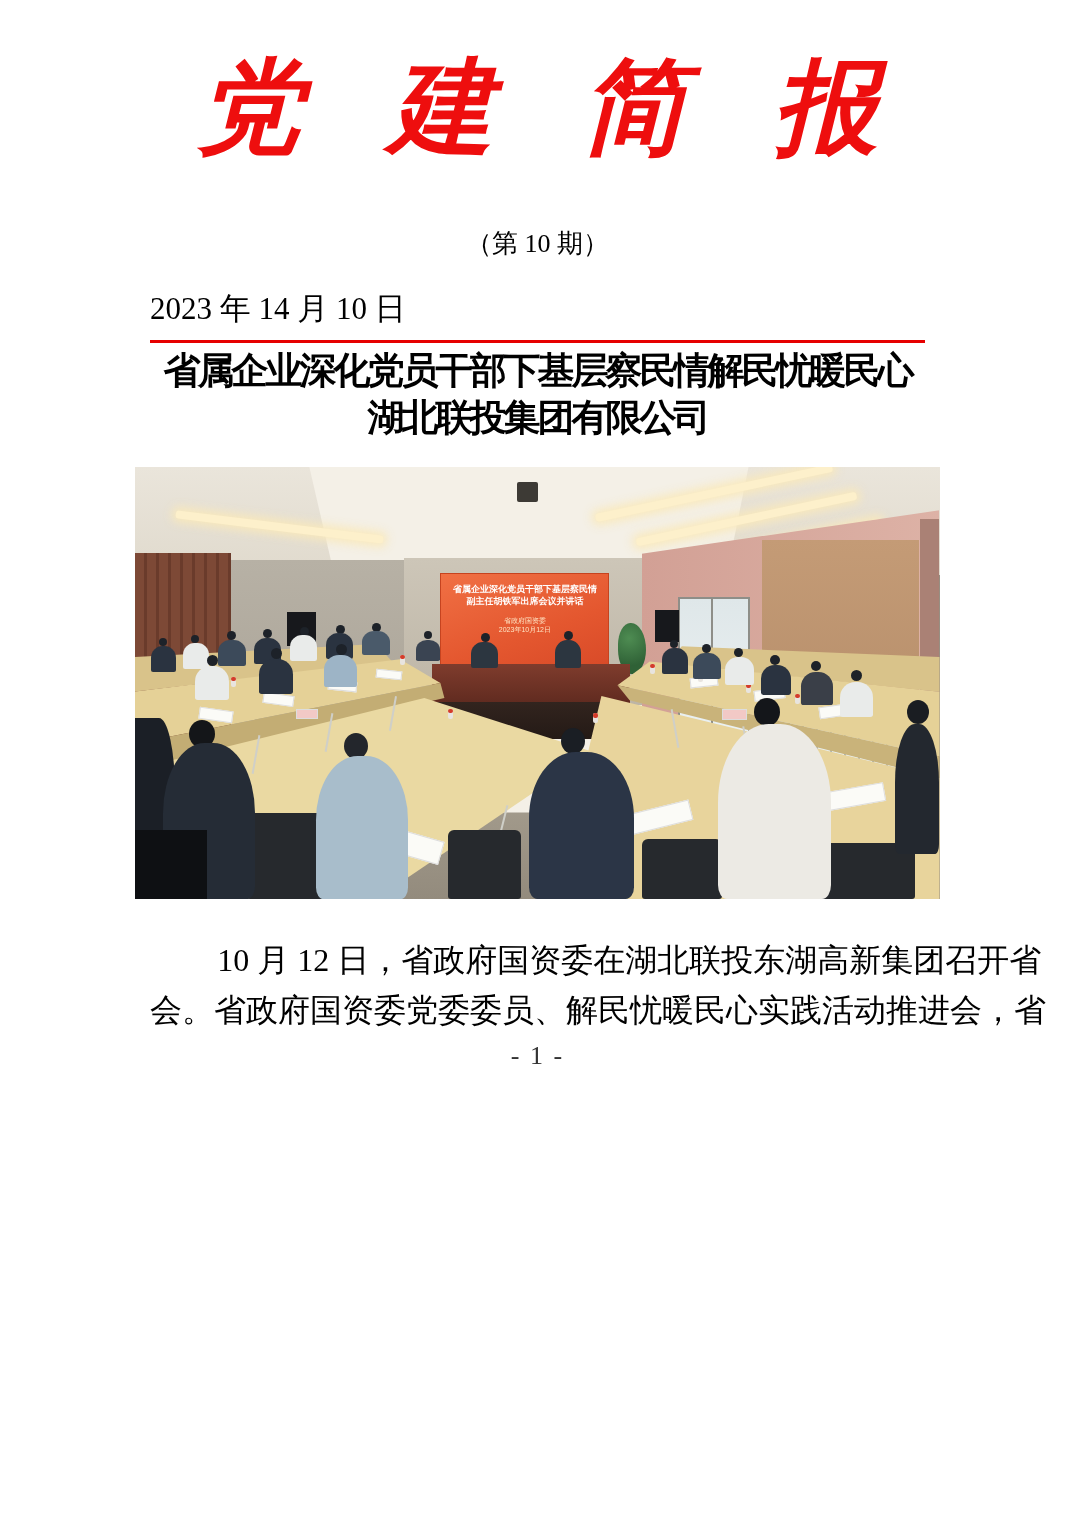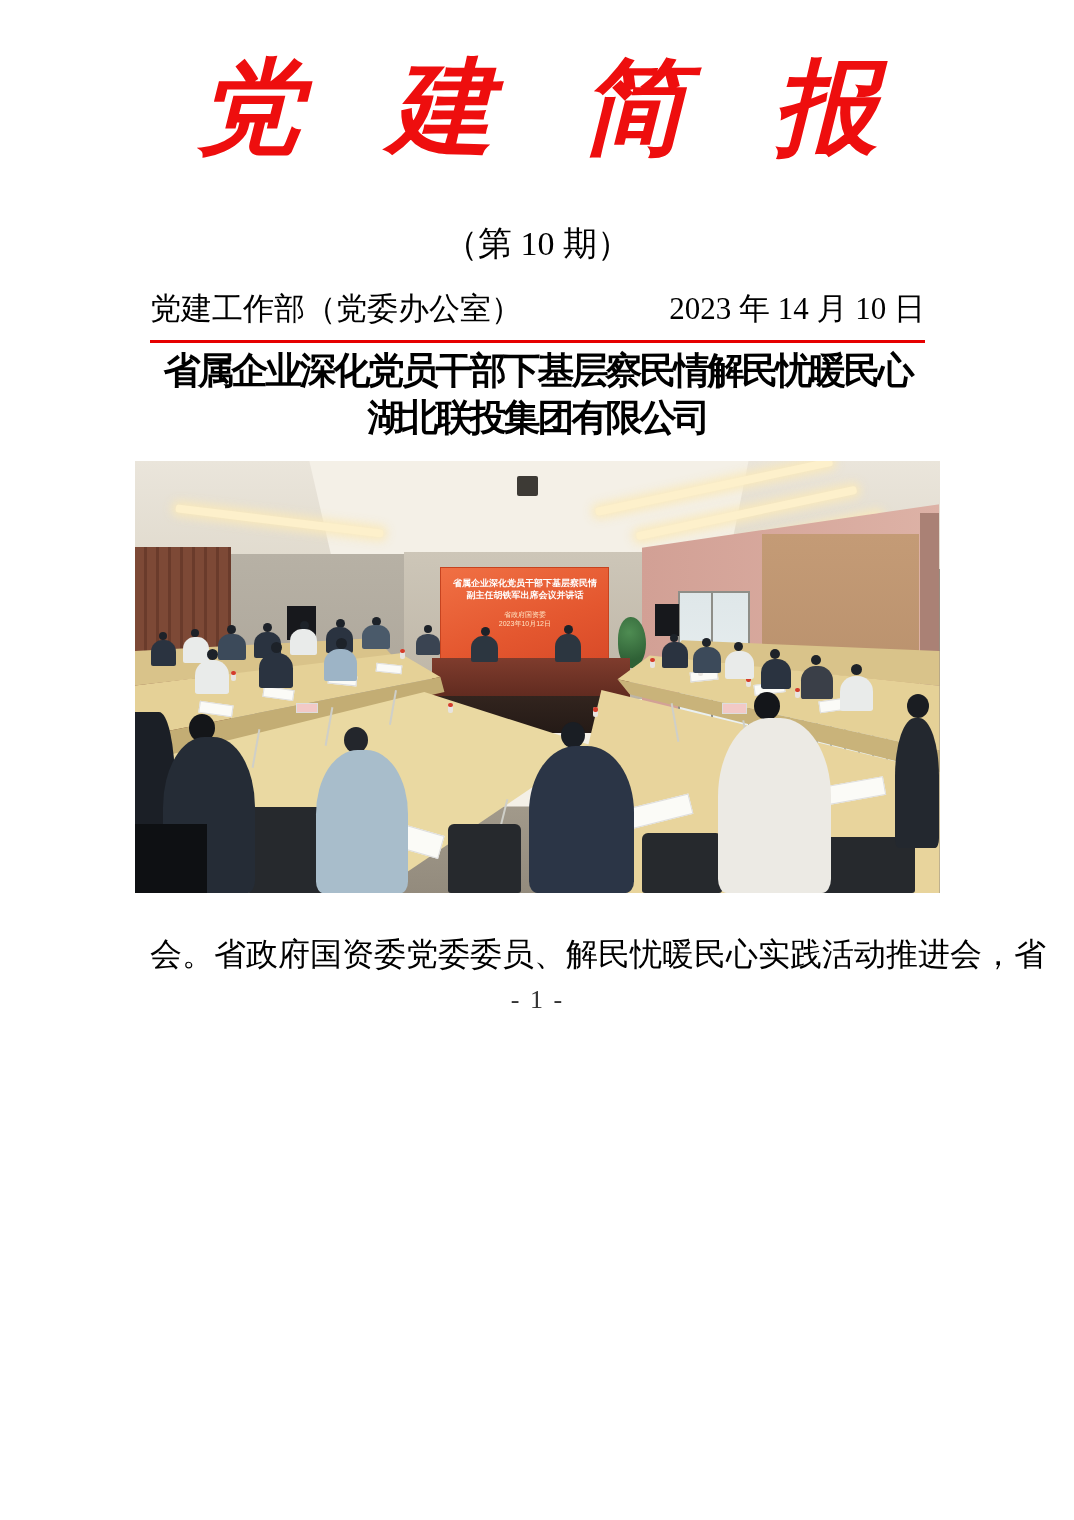--- a/index.html
+++ b/index.html
@@ -16,34 +16,34 @@
     font-size:78px; font-weight:bold; color:#ee0e0e; white-space:nowrap;
     letter-spacing:0px;
   }
   .org-title span { display:inline-block; transform:scaleY(1.30); transform-origin:50% 55%; }
   .script-title {
     width:680px; margin:48px auto 0; height:136px;
     display:flex; justify-content:space-between; align-items:flex-start;
     font-size:104px; line-height:120px; font-weight:bold; font-style:italic;
     color:#ee0e0e;
   }
-  .issue-no { margin-top:40px; text-align:center; font-size:34px; line-height:40px; }
+  .issue-no { margin-top:40px; text-align:center; font-size:26px; line-height:40px; }
   .meta-row {
     margin-top:26px; display:flex; justify-content:space-between; align-items:baseline;
     font-size:31px; line-height:38px;
   }
   .red-rule { margin-top:12px; height:3px; background:#e60000; }
 
   
   .headline { margin-top:4px; text-align:center; font-weight:bold;
     font-size:37px; line-height:47px; letter-spacing:-3px; }
 
   
   .photo {
-    position:relative; width:805px; height:432px; margin:20px auto 0;
+    position:relative; width:805px; height:432px; margin:26px auto 0;
     background:linear-gradient(180deg,#978f82 55%,#a59d8e 75%,#938b7d 100%);
     overflow:hidden;
   }
   .photo * { position:absolute; }
   .ceiling { left:0; top:0; width:100%; height:25%;
     background:linear-gradient(180deg,#eae5db, #e0dacd); }
   .ceil-recess { left:18%; top:0; width:62%; height:80%;
     background:#f4f0e7; clip-path:polygon(6% 0,94% 0,80% 100%,22% 100%); }
   .glow { background:#fdf0cb; box-shadow:0 0 10px 4px rgba(250,233,186,.9); border-radius:3px; }
   .g1 { left:5%;  top:13%; width:26%; height:1.8%; transform:rotate(7deg); }
@@ -129,21 +129,20 @@
     <div class="script-title">
       <span>党</span>
       <span>建</span>
       <span>简</span>
       <span>报</span>
     </div>
 
     <div class="issue-no">（第 10 期）</div>
 
     <div class="meta-row">
-      <span>党建工作部（党委办公室）</span>
       <span>2023 年 14 月 10 日</span>
     </div>
 
     <div class="red-rule"></div>
 
     <div class="headline">
       <div>省属企业深化党员干部下基层察民情解民忧暖民心</div>
       <div>湖北联投集团有限公司</div>
     </div>
   </div>
@@ -277,17 +276,18 @@
     <div class="chair" style="left:85%;top:87%;width:12%;height:13%"></div>
     <div class="head" style="left:77%;top:53.5%;width:26px;height:28px;background:#14161a"></div>
     <div class="torso" style="left:72.5%;top:59.5%;width:14%;height:40.5%;background:#eceae4"></div>
     <div class="head" style="left:96%;top:54%;width:22px;height:24px;background:#1a1d22"></div>
     <div class="torso" style="left:94.5%;top:59.5%;width:5.5%;height:30%;background:#23282f"></div>
     <div style="left:0;top:84%;width:9%;height:16%;background:#0e1013"></div>
   </div>
 
   <div class="content">
     <div class="body-text">
+      <div class="line indent">10 月 12 日，省政府国资委在湖北联投东湖高新集团召开省</div>
       <div class="line">会。省政府国资委党委委员、解民忧暖民心实践活动推进会，省</div>
     </div>
     <div class="page-number">- 1 -</div>
   </div>
 </div>
 
 </body></html>

